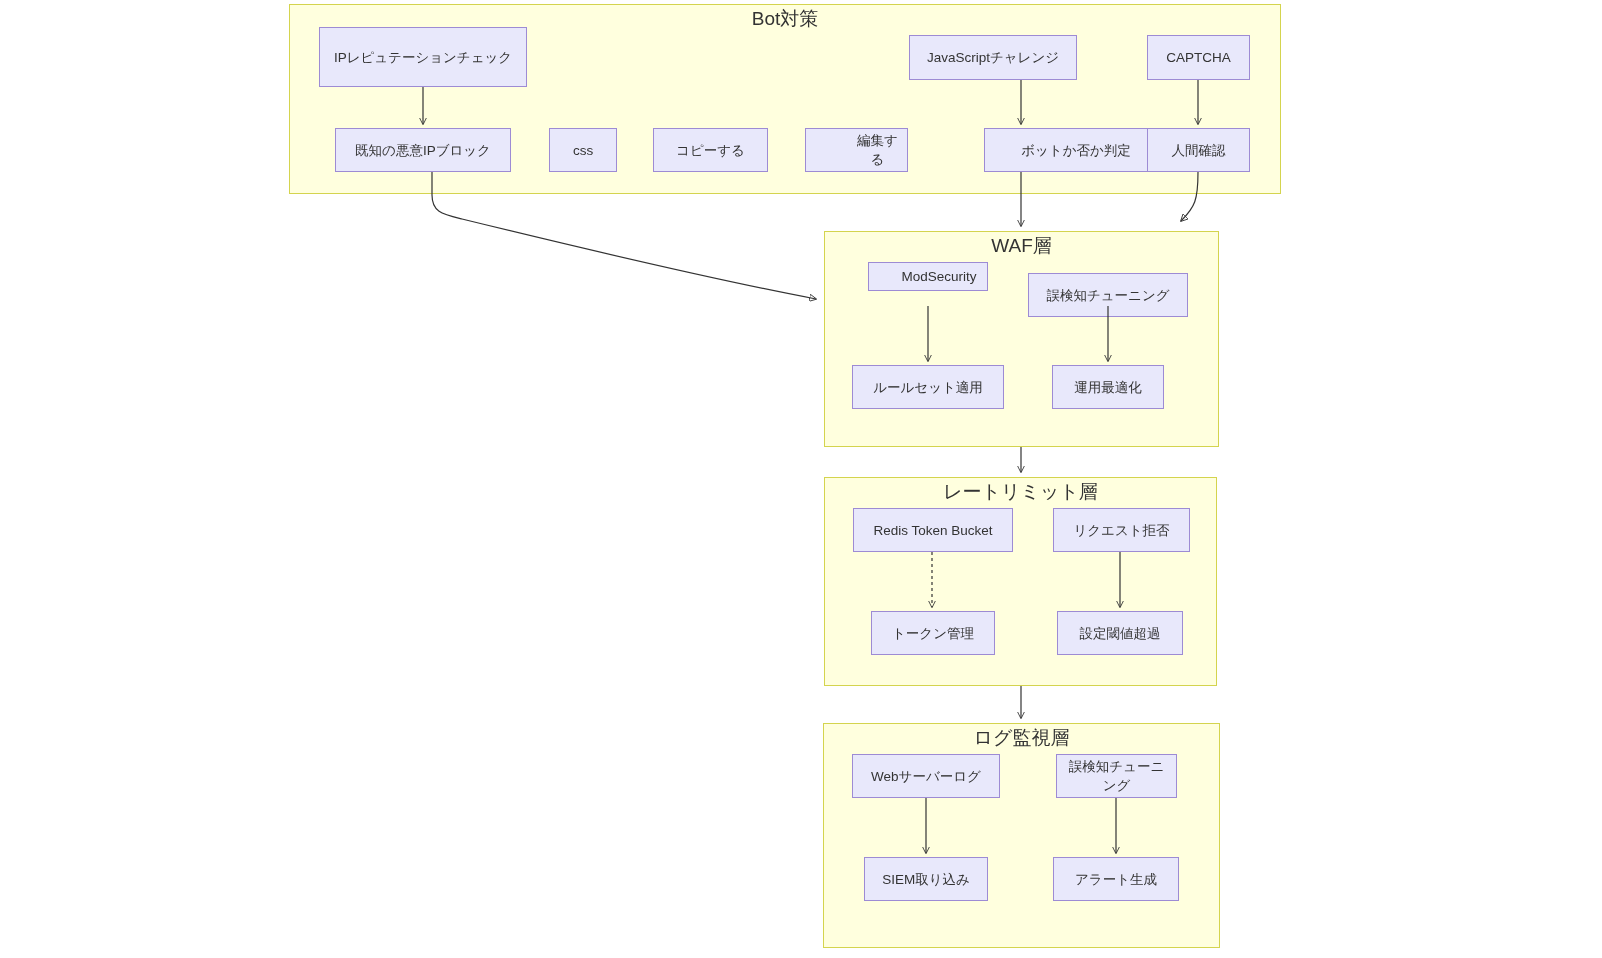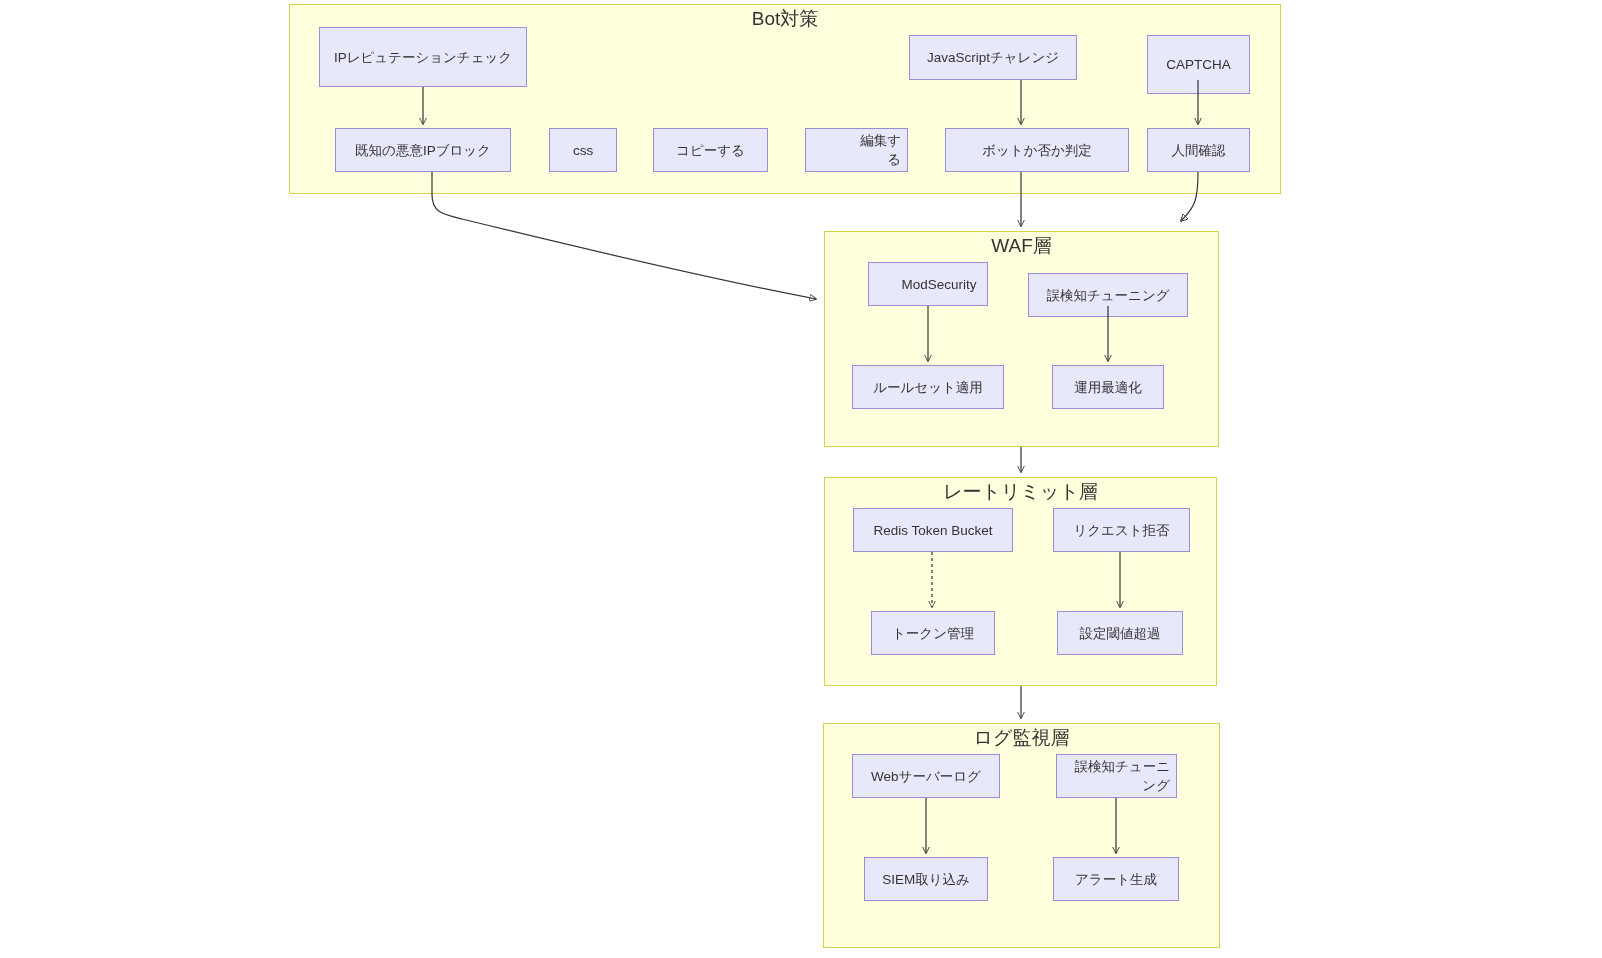--- a/index.html
+++ b/index.html
@@ -25,21 +25,21 @@
     white-space:nowrap;
   }
   .node{
     position:absolute;
     background:#e8e8fb;
     border:1px solid #9d8bd4;
     box-sizing:border-box;
     display:flex;
     align-items:center;
     justify-content:center;
-    text-align:right;
+    text-align:center;
     font-size:13.5px;
     color:#333333;
     line-height:19px;
     padding:2px 6px;
     border-radius:0px;
   }
   .node span{display:block;}
   svg.edges{
     position:absolute;left:0;top:0;width:1602px;height:958px;
     pointer-events:none;
@@ -79,37 +79,37 @@
   </div>
 
   <div class="node" style="left:805px;top:128px;width:103px;height:44px;padding-left:48px;">
     <span>編集する</span>
   </div>
 
   <div class="node" style="left:909px;top:35px;width:168px;height:45px;">
     <span>JavaScriptチャレンジ</span>
   </div>
 
-  <div class="node" style="left:945px;top:128px;width:184px;height:44px;">
+  <div class="node" style="left:984px;top:128px;width:184px;height:44px;">
     <span>ボットか否か判定</span>
   </div>
 
-  <div class="node" style="left:1147px;top:35px;width:103px;height:59px;">
+  <div class="node" style="left:1147px;top:35px;width:103px;height:45px;">
     <span>CAPTCHA</span>
   </div>
 
   <div class="node" style="left:1147px;top:128px;width:103px;height:44px;">
     <span>人間確認</span>
   </div>
 
   <div class="cluster" style="left:824px;top:231px;width:395px;height:216px;">
     <div class="cluster-label">WAF層</div>
   </div>
 
-  <div class="node" style="left:868px;top:262px;width:120px;height:44px;padding-left:28px;">
+  <div class="node" style="left:868px;top:262px;width:120px;height:29px;padding-left:28px;">
     <span>ModSecurity</span>
   </div>
 
   <div class="node" style="left:852px;top:365px;width:152px;height:44px;">
     <span>ルールセット適用</span>
   </div>
 
   <div class="node" style="left:1028px;top:262px;width:160px;height:44px;margin-top:11px;">
     <span>誤検知チューニング</span>
   </div>

